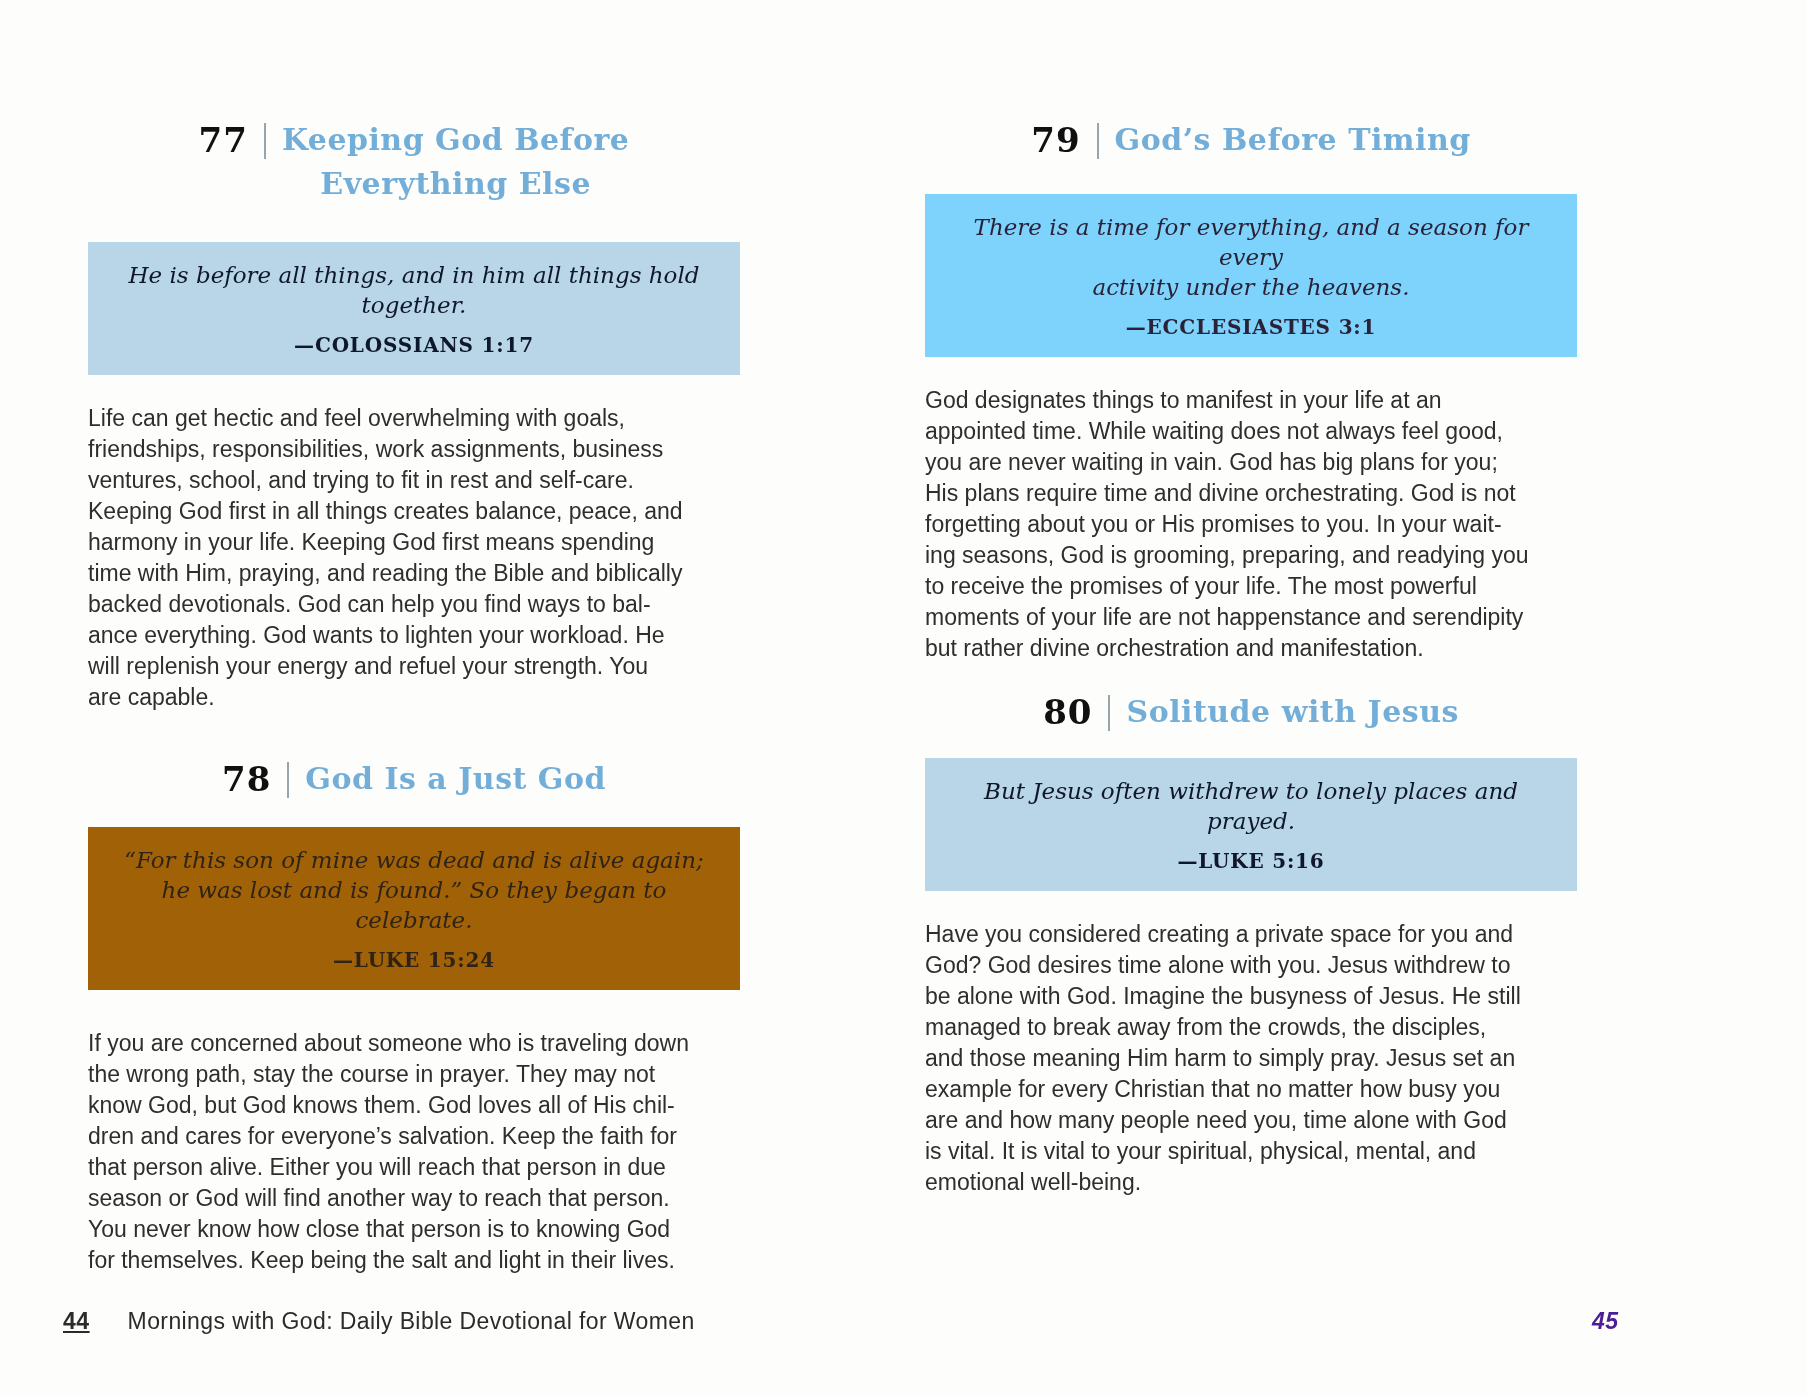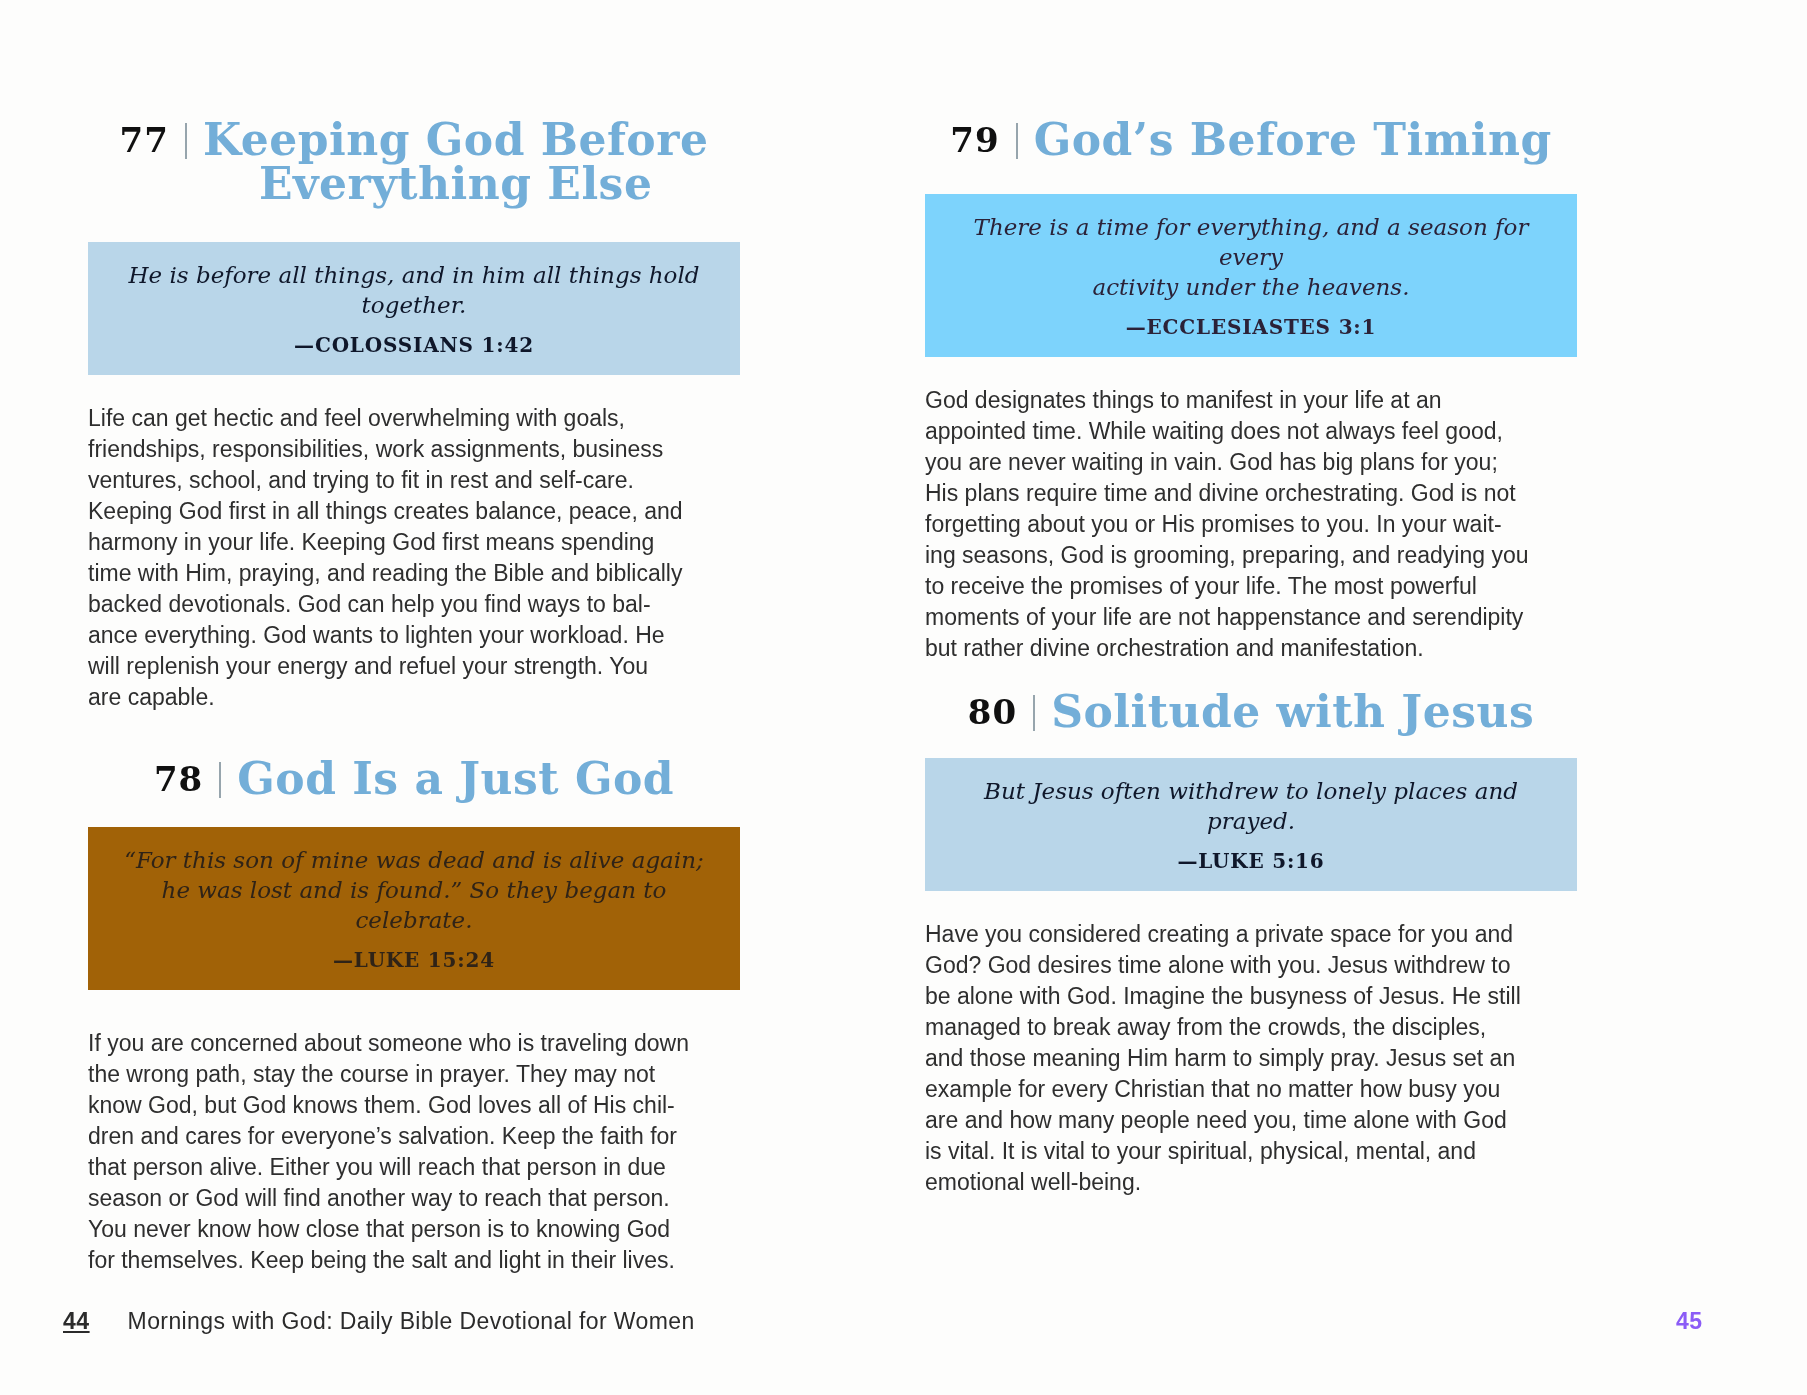--- a/index.html
+++ b/index.html
@@ -40,21 +40,21 @@
   .entry-divider {
     width: 2px;
     height: 36px;
     margin-top: 5px;
     background: #97a5ad;
     flex: none;
   }
   .entry-title {
     font-family: "DejaVu Serif", serif;
     font-weight: 700;
-    font-size: 44px;
+    font-size: 30px;
     line-height: 44px;
     letter-spacing: 0.5px;
     color: #73aed8;
     text-align: center;
     white-space: pre-line;
   }
 
   .quote-box {
     margin-top: 34px;
     padding: 18px 26px;
@@ -108,43 +108,44 @@
   .footer-num {
     font-weight: 700;
     letter-spacing: 0.5px;
     text-decoration: underline;
   }
   .footer-title {
     letter-spacing: 0.4px;
   }
   .footer-right {
     position: absolute;
-    left: 1676px;
+    left: 1592px;
     top: 1308px;
     font-size: 23px;
     font-weight: 700;
-    color: #8b5cf6;
+    color: #4c1d95;
     letter-spacing: 0.5px;
+    font-style: italic;
   }
 </style>
 </head>
 <body>
 
 <div class="page page-left">
 
   <div class="entry">
     <div class="entry-head">
       <span class="entry-num">77</span>
       <span class="entry-divider"></span>
       <span class="entry-title">Keeping God Before
 Everything Else</span>
     </div>
     <div class="quote-box box-blue one-line">
       <div class="quote-text">He is before all things, and in him all things hold together.</div>
-      <div class="quote-cite">—COLOSSIANS 1:42</div>
+      <div class="quote-cite">—COLOSSIANS 1:17</div>
     </div>
     <div class="body-text">Life can get hectic and feel overwhelming with goals,
 friendships, responsibilities, work assignments, business
 ventures, school, and trying to fit in rest and self-care.
 Keeping God first in all things creates balance, peace, and
 harmony in your life. Keeping God first means spending
 time with Him, praying, and reading the Bible and biblically
 backed devotionals. God can help you find ways to bal-
 ance everything. God wants to lighten your workload. He
 will replenish your energy and refuel your strength. You

